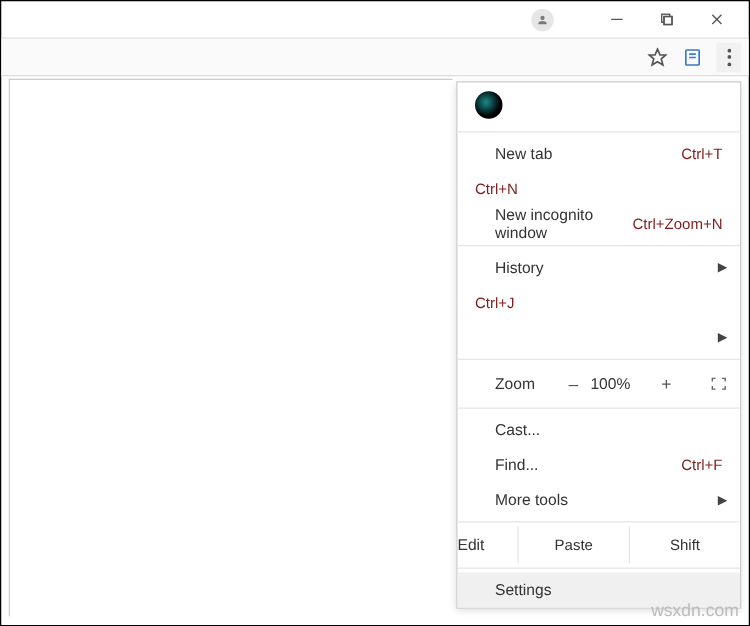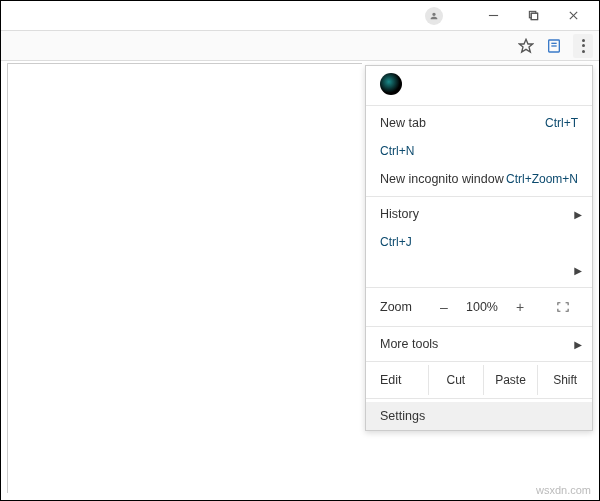--- a/index.html
+++ b/index.html
@@ -80,69 +80,68 @@
       font-size: 12.5px;
       color: #333;
     }
     .menu .row {
       height: 28px;
       display: flex; align-items: center;
       padding: 0 14px;
       position: relative;
     }
     .menu .row.highlighted { background: #f0f0f0; }
-    .menu .row .label { flex: 1; }
-    .menu .row .shortcut { color: #0c4a6e; font-size: 12px; }
+    .menu .row .label { flex: 1; margin-left: 16px; }
+    .menu .row .shortcut { color: #7f1d1d; font-size: 12px; }
     .menu .row .chev {
       position: absolute; right: 10px; top: 50%; transform: translateY(-50%);
       font-size: 10px; color: #444;
     }
     .menu .sep { height: 1px; background: #e5e5e5; margin: 3px 0; }
     .menu .avatar-row {
       height: 36px; display: flex; align-items: center; padding: 0 14px;
     }
     .avatar {
       width: 22px; height: 22px; border-radius: 50%;
       background: radial-gradient(circle at 40% 40%, #1a8a8a 0%, #000 60%, #000 100%);
       position: relative;
     }
     
     .zoom-row {
       height: 32px;
       display: flex; align-items: center;
-      padding-left: 14px;
+      padding-left: 30px;
     }
     .zoom-row .zlabel { width: 50px; }
     .zoom-row .zbtn {
       width: 28px; text-align: center; color: #555; font-size: 14px;
     }
     .zoom-row .zvalue {
-      width: 48px; text-align: center;
+      width: 48px; 
     }
     .zoom-row .fs {
       width: 34px; height: 20px; margin-left: 12px;
       display: flex; align-items: center; justify-content: center;
     }
     .zoom-row .fs svg { width: 14px; height: 12px; stroke: #666; fill: none; stroke-width: 1.3; }
     
     .edit-row {
       height: 30px;
       display: flex; align-items: stretch;
-      padding-left: 14px;
     }
     .edit-row .elabel { width: 48px; display: flex; align-items: center; }
     .edit-row .ebtn {
       flex: 1; display: flex; align-items: center; justify-content: center;
       border-left: 1px solid #e5e5e5;
       font-size: 12px;
     }
     
     .wm {
       position: absolute; right: 8px; bottom: 4px;
-      font-size: 11px; color: #bbb;
+      font-size: 14px; color: #bbb;
     }
   </style>
 </head>
 <body>
 
 <div class="titlebar">
   <div class="profile-circle">
     <svg viewBox="0 0 24 24">
         <path d="M12 12c2.2 0 4-1.8 4-4s-1.8-4-4-4-4 1.8-4 4 1.8 4 4 4zm0 2c-2.7 0-8 1.3-8 4v2h16v-2c0-2.7-5.3-4-8-4z"></path>
       </svg>
@@ -227,28 +226,34 @@
     <span class="zbtn">+</span>
     <span class="fs">
       <svg viewBox="0 0 16 14">
           <path d="M2 5V2h3M14 5V2h-3M2 9v3h3M14 9v3h-3"></path>
         </svg>
     </span>
   </div>
   <div class="sep"></div>
 
   <div class="row">
+    <span class="label">Cast...</span>
+  </div>
+  <div class="row">
+    <span class="label">Find...</span>
+    <span class="shortcut">Ctrl+F</span>
+  </div>
+  <div class="row">
     <span class="label">More tools</span>
     <span class="chev">▶</span>
   </div>
   <div class="sep"></div>
 
   <div class="edit-row">
     <span class="elabel">Edit</span>
-    <span class="ebtn">Cut</span>
     <span class="ebtn">Paste</span>
     <span class="ebtn">Shift</span>
   </div>
   <div class="sep"></div>
 
   <div class="row highlighted">
     <span class="label">Settings</span>
   </div>
 
 </div>

